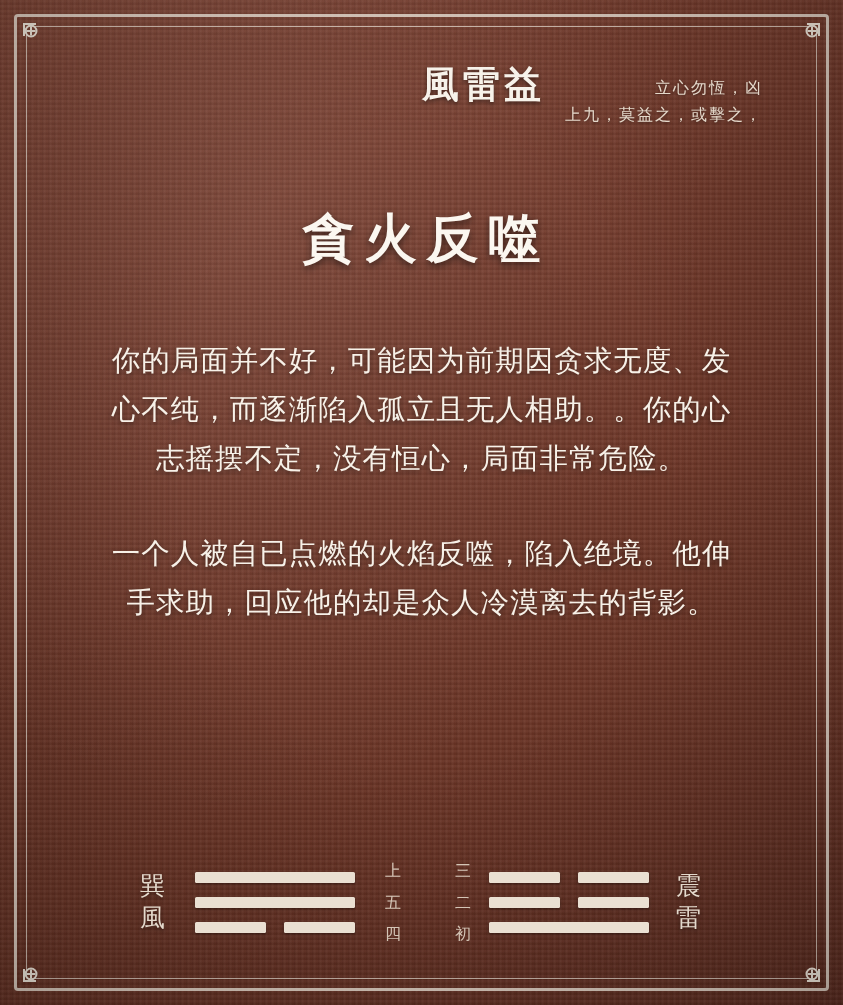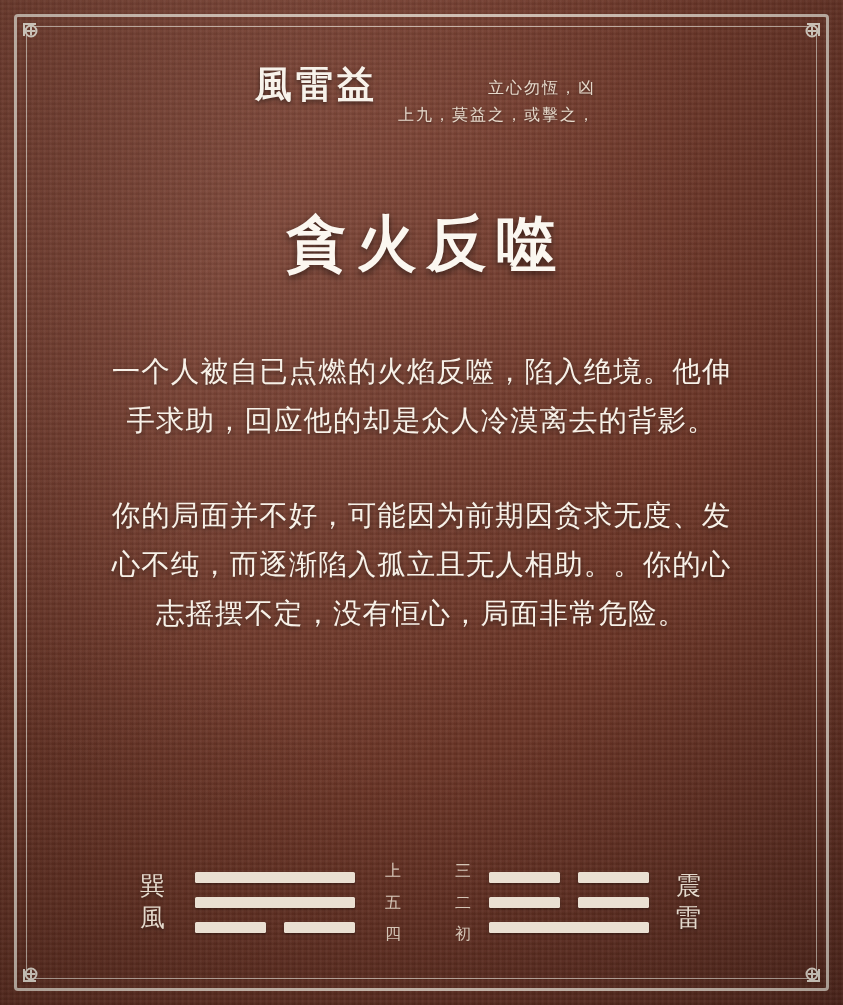--- a/index.html
+++ b/index.html
@@ -79,21 +79,21 @@
     inset: 0;
     z-index: 3;
     box-sizing: border-box;
     padding: 58px 62px 40px 62px;
     color: #f5efe6;
   }
 
   .header {
     display: flex;
     align-items: flex-start;
-    justify-content: center;
+    justify-content: flex-end;
     gap: 20px;
   }
   .hexagram-name {
     font-size: 37px;
     letter-spacing: 4px;
     font-weight: 700;
     color: #f7f2ea;
     text-shadow: 0 2px 4px rgba(0,0,0,0.45);
     line-height: 1.1;
     margin: 0;
@@ -110,21 +110,21 @@
     max-width: 300px;
     padding-top: 16px;
     padding-right: 18px;
     text-shadow: 0 1px 3px rgba(0,0,0,0.4);
   }
   .line-text div { white-space: nowrap; }
 
   .title {
     margin: 76px 0 0 0;
     text-align: center;
-    font-size: 60px;
+    font-size: 52px;
     font-weight: 700;
     letter-spacing: 10px;
     text-indent: 10px;
     color: #fbf7f0;
     text-shadow: 0 3px 7px rgba(0,0,0,0.5);
   }
 
   .paragraphs {
     margin-top: 62px;
     padding: 0 42px;
@@ -244,22 +244,22 @@
       <h1 class="hexagram-name">風雷益</h1>
       <div class="line-text">
         <div>立心勿恆，凶</div>
         <div>上九，莫益之，或擊之，</div>
       </div>
     </div>
 
     <h2 class="title">貪火反噬</h2>
 
     <div class="paragraphs">
+      <p class="para">你的局面并不好，可能因为前期因贪求无度、发心不纯，而逐渐陷入孤立且无人相助。。你的心志摇摆不定，没有恒心，局面非常危险。</p>
       <p class="para">一个人被自已点燃的火焰反噬，陷入绝境。他伸手求助，回应他的却是众人冷漠离去的背影。</p>
-      <p class="para">你的局面并不好，可能因为前期因贪求无度、发心不纯，而逐渐陷入孤立且无人相助。。你的心志摇摆不定，没有恒心，局面非常危险。</p>
     </div>
 
   </div>
 
   <div class="hexagram-zone">
 
     <div class="tri-label left">
       <div>巽</div>
       <div>風</div>
     </div>

